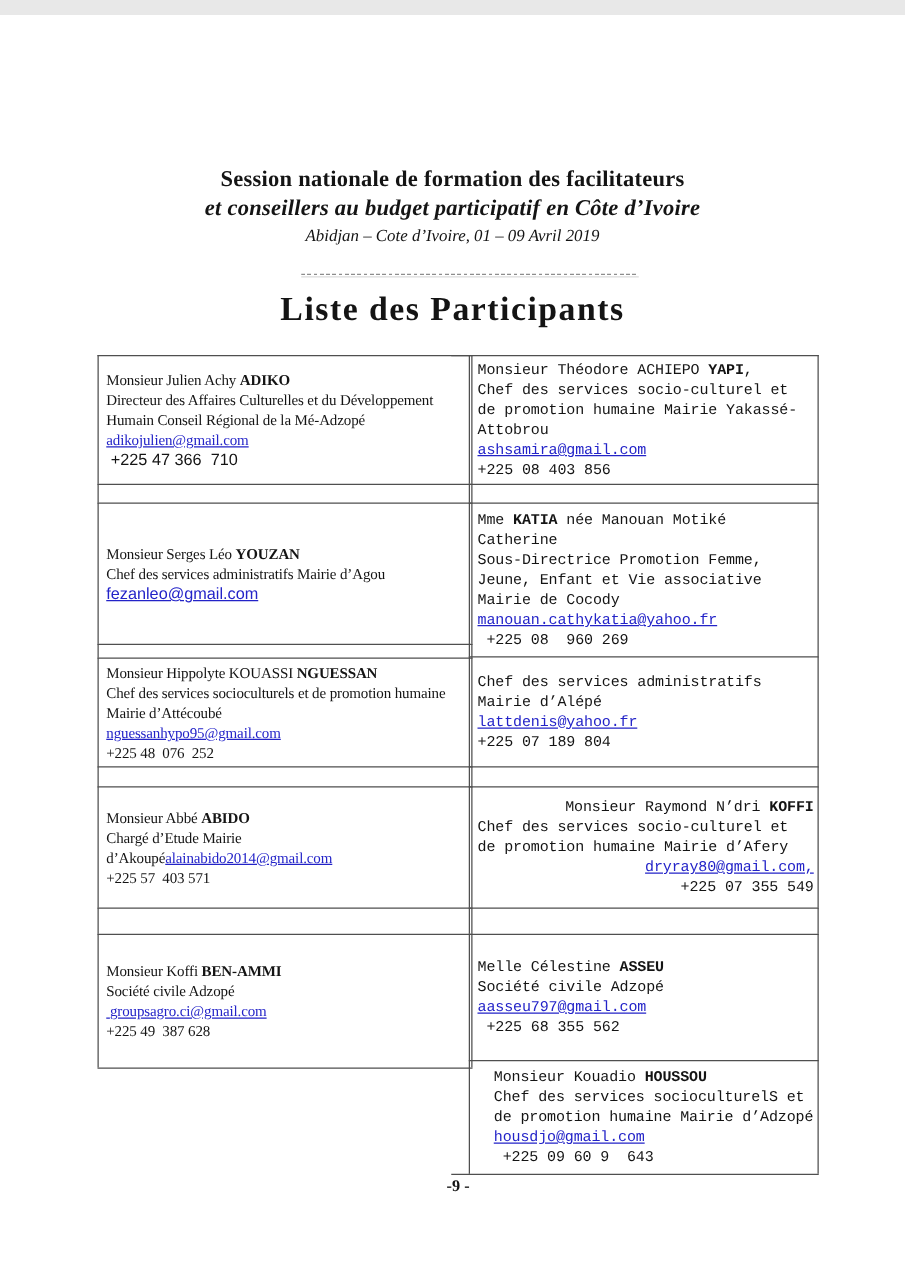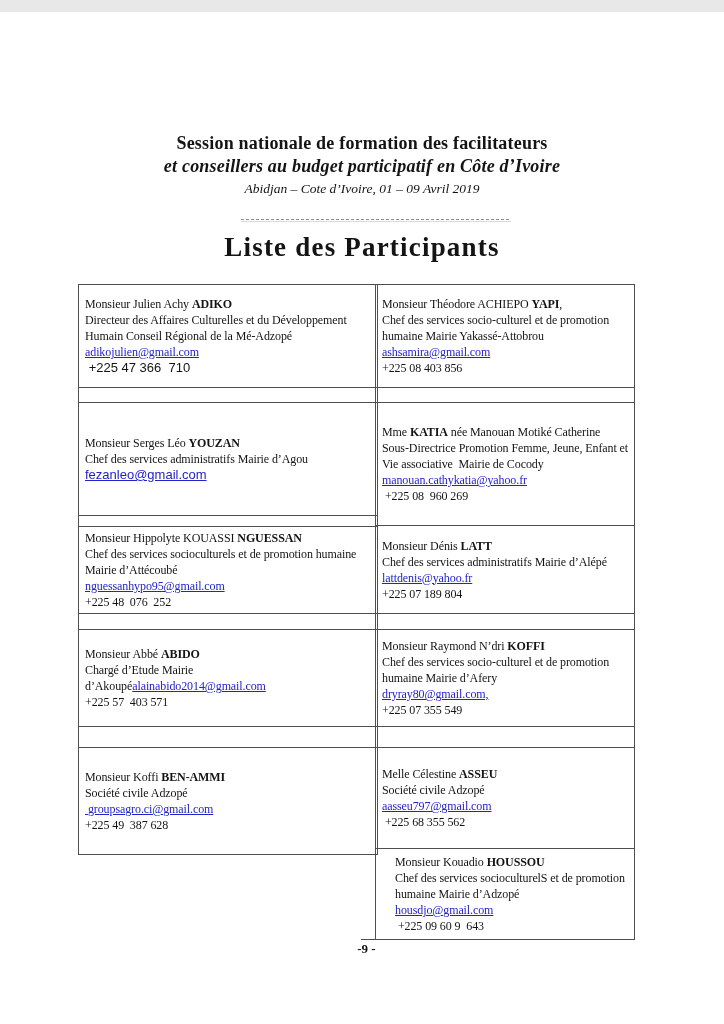--- a/index.html
+++ b/index.html
@@ -15,21 +15,21 @@
   .subtitle{position:absolute;top:169px;left:0;right:0;text-align:center;
     font-style:italic;font-size:13.5px;}
   .separator{position:absolute;top:207px;left:241px;width:270px;height:1px;
     background:repeating-linear-gradient(90deg,var(--sep) 0 3px,transparent 3px 5px);
     box-shadow:0 2px 0 rgba(150,150,150,.35);}
   .section-title{position:absolute;top:220px;left:0;right:0;text-align:center;
     font-weight:bold;font-size:27px;letter-spacing:1.2px;}
   .ptable{position:absolute;left:78px;top:272px;width:577px;height:655px;}
   .col{position:absolute;top:0;border-bottom:1px solid var(--border);}
   #left-col{left:0;width:300px;}
-  #right-col{left:297px;width:260px;}
+  #right-col{left:297px;width:280px;font-family:Liberation Mono, monospace;}
   .mid-strip{position:absolute;left:283px;top:0;width:15px;height:654px;
     border-top:1px solid var(--border);border-bottom:1px solid var(--border);}
   .cell{box-sizing:border-box;border:1px solid var(--border);border-bottom:none;
     display:flex;flex-direction:column;justify-content:center;
     padding:2px 3px 2px 6px;overflow:hidden;font-size:12px;}
   .cell.spacer{padding:0;}
   .para{line-height:16px;white-space:pre-wrap;letter-spacing:-0.1px;}
   .seg-b{font-weight:bold;}
   a.seg-l,a.seg-sl{color:var(--link);text-decoration:underline;cursor:pointer;}
   .seg-sl,.seg-sn{font-family:"Liberation Sans",sans-serif;font-size:13px;letter-spacing:0;}
@@ -91,27 +91,26 @@
           <div class="para"><span class="seg-n">+225 08 403 856</span></div>
         </div>
         <div class="cell spacer" style="height: 15px;"></div>
         <div class="cell" style="height: 123px;">
           <div class="para"><span class="seg-n">Mme </span><span class="seg-b">KATIA</span><span class="seg-n"> née Manouan Motiké Catherine</span></div>
           <div class="para"><span class="seg-n">Sous-Directrice Promotion Femme, Jeune, Enfant et Vie associative  Mairie de Cocody</span></div>
           <div class="para"><a class="seg-l">manouan.cathykatia@yahoo.fr</a></div>
           <div class="para"><span class="seg-n"> +225 08  960 269</span></div>
         </div>
         <div class="cell" style="height: 88px;">
-          <div class="para"><span class="seg-n">Monsieur Dénis </span><span class="seg-b">LATT</span></div>
           <div class="para"><span class="seg-n">Chef des services administratifs Mairie d’Alépé</span></div>
           <div class="para"><a class="seg-l">lattdenis@yahoo.fr</a></div>
           <div class="para"><span class="seg-n">+225 07 189 804</span></div>
         </div>
         <div class="cell spacer" style="height: 16px;"></div>
-        <div class="cell" style="height: 97px;">
+        <div class="cell" style="height: 97px; align-items: flex-end;">
           <div class="para"><span class="seg-n">Monsieur Raymond N’dri </span><span class="seg-b">KOFFI</span></div>
           <div class="para"><span class="seg-n">Chef des services socio-culturel et de promotion humaine Mairie d’Afery</span></div>
           <div class="para"><a class="seg-l">dryray80@gmail.com,</a></div>
           <div class="para"><span class="seg-n">+225 07 355 549</span></div>
         </div>
         <div class="cell spacer" style="height: 21px;"></div>
         <div class="cell" style="height: 101px;">
           <div class="para"><span class="seg-n">Melle Célestine </span><span class="seg-b">ASSEU</span></div>
           <div class="para"><span class="seg-n">Société civile Adzopé</span></div>
           <div class="para"><a class="seg-l">aasseu797@gmail.com</a></div>

